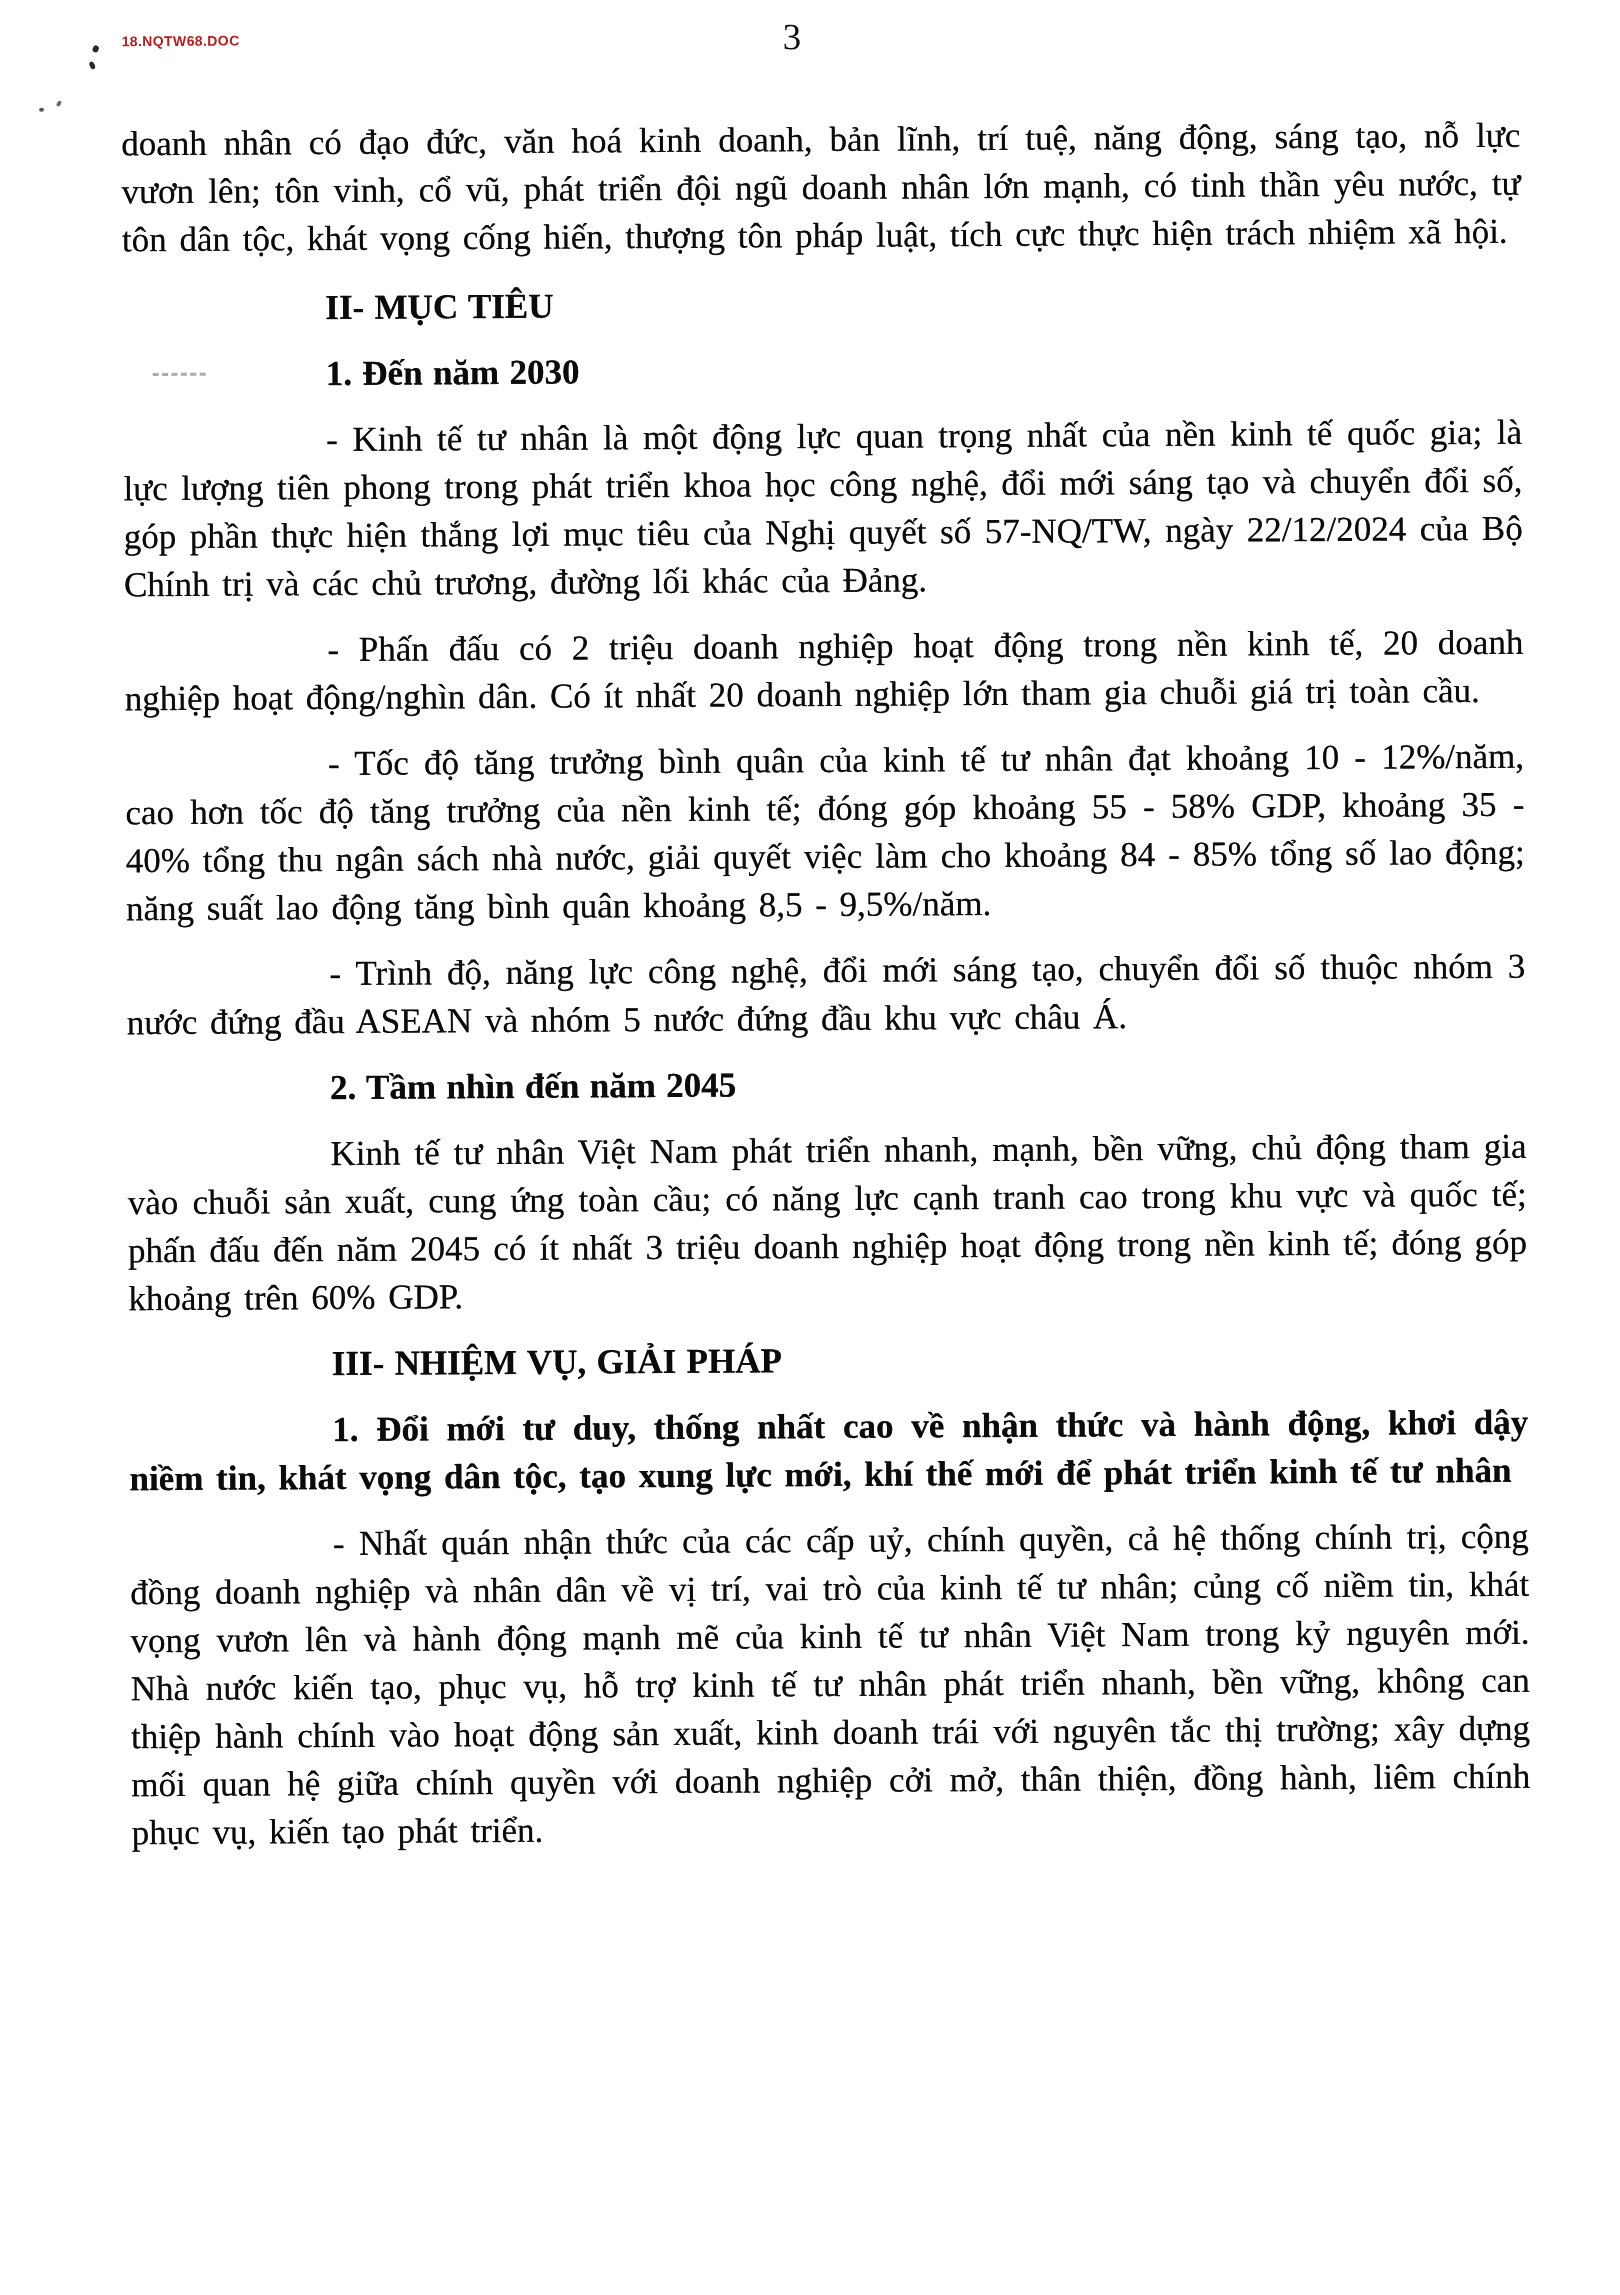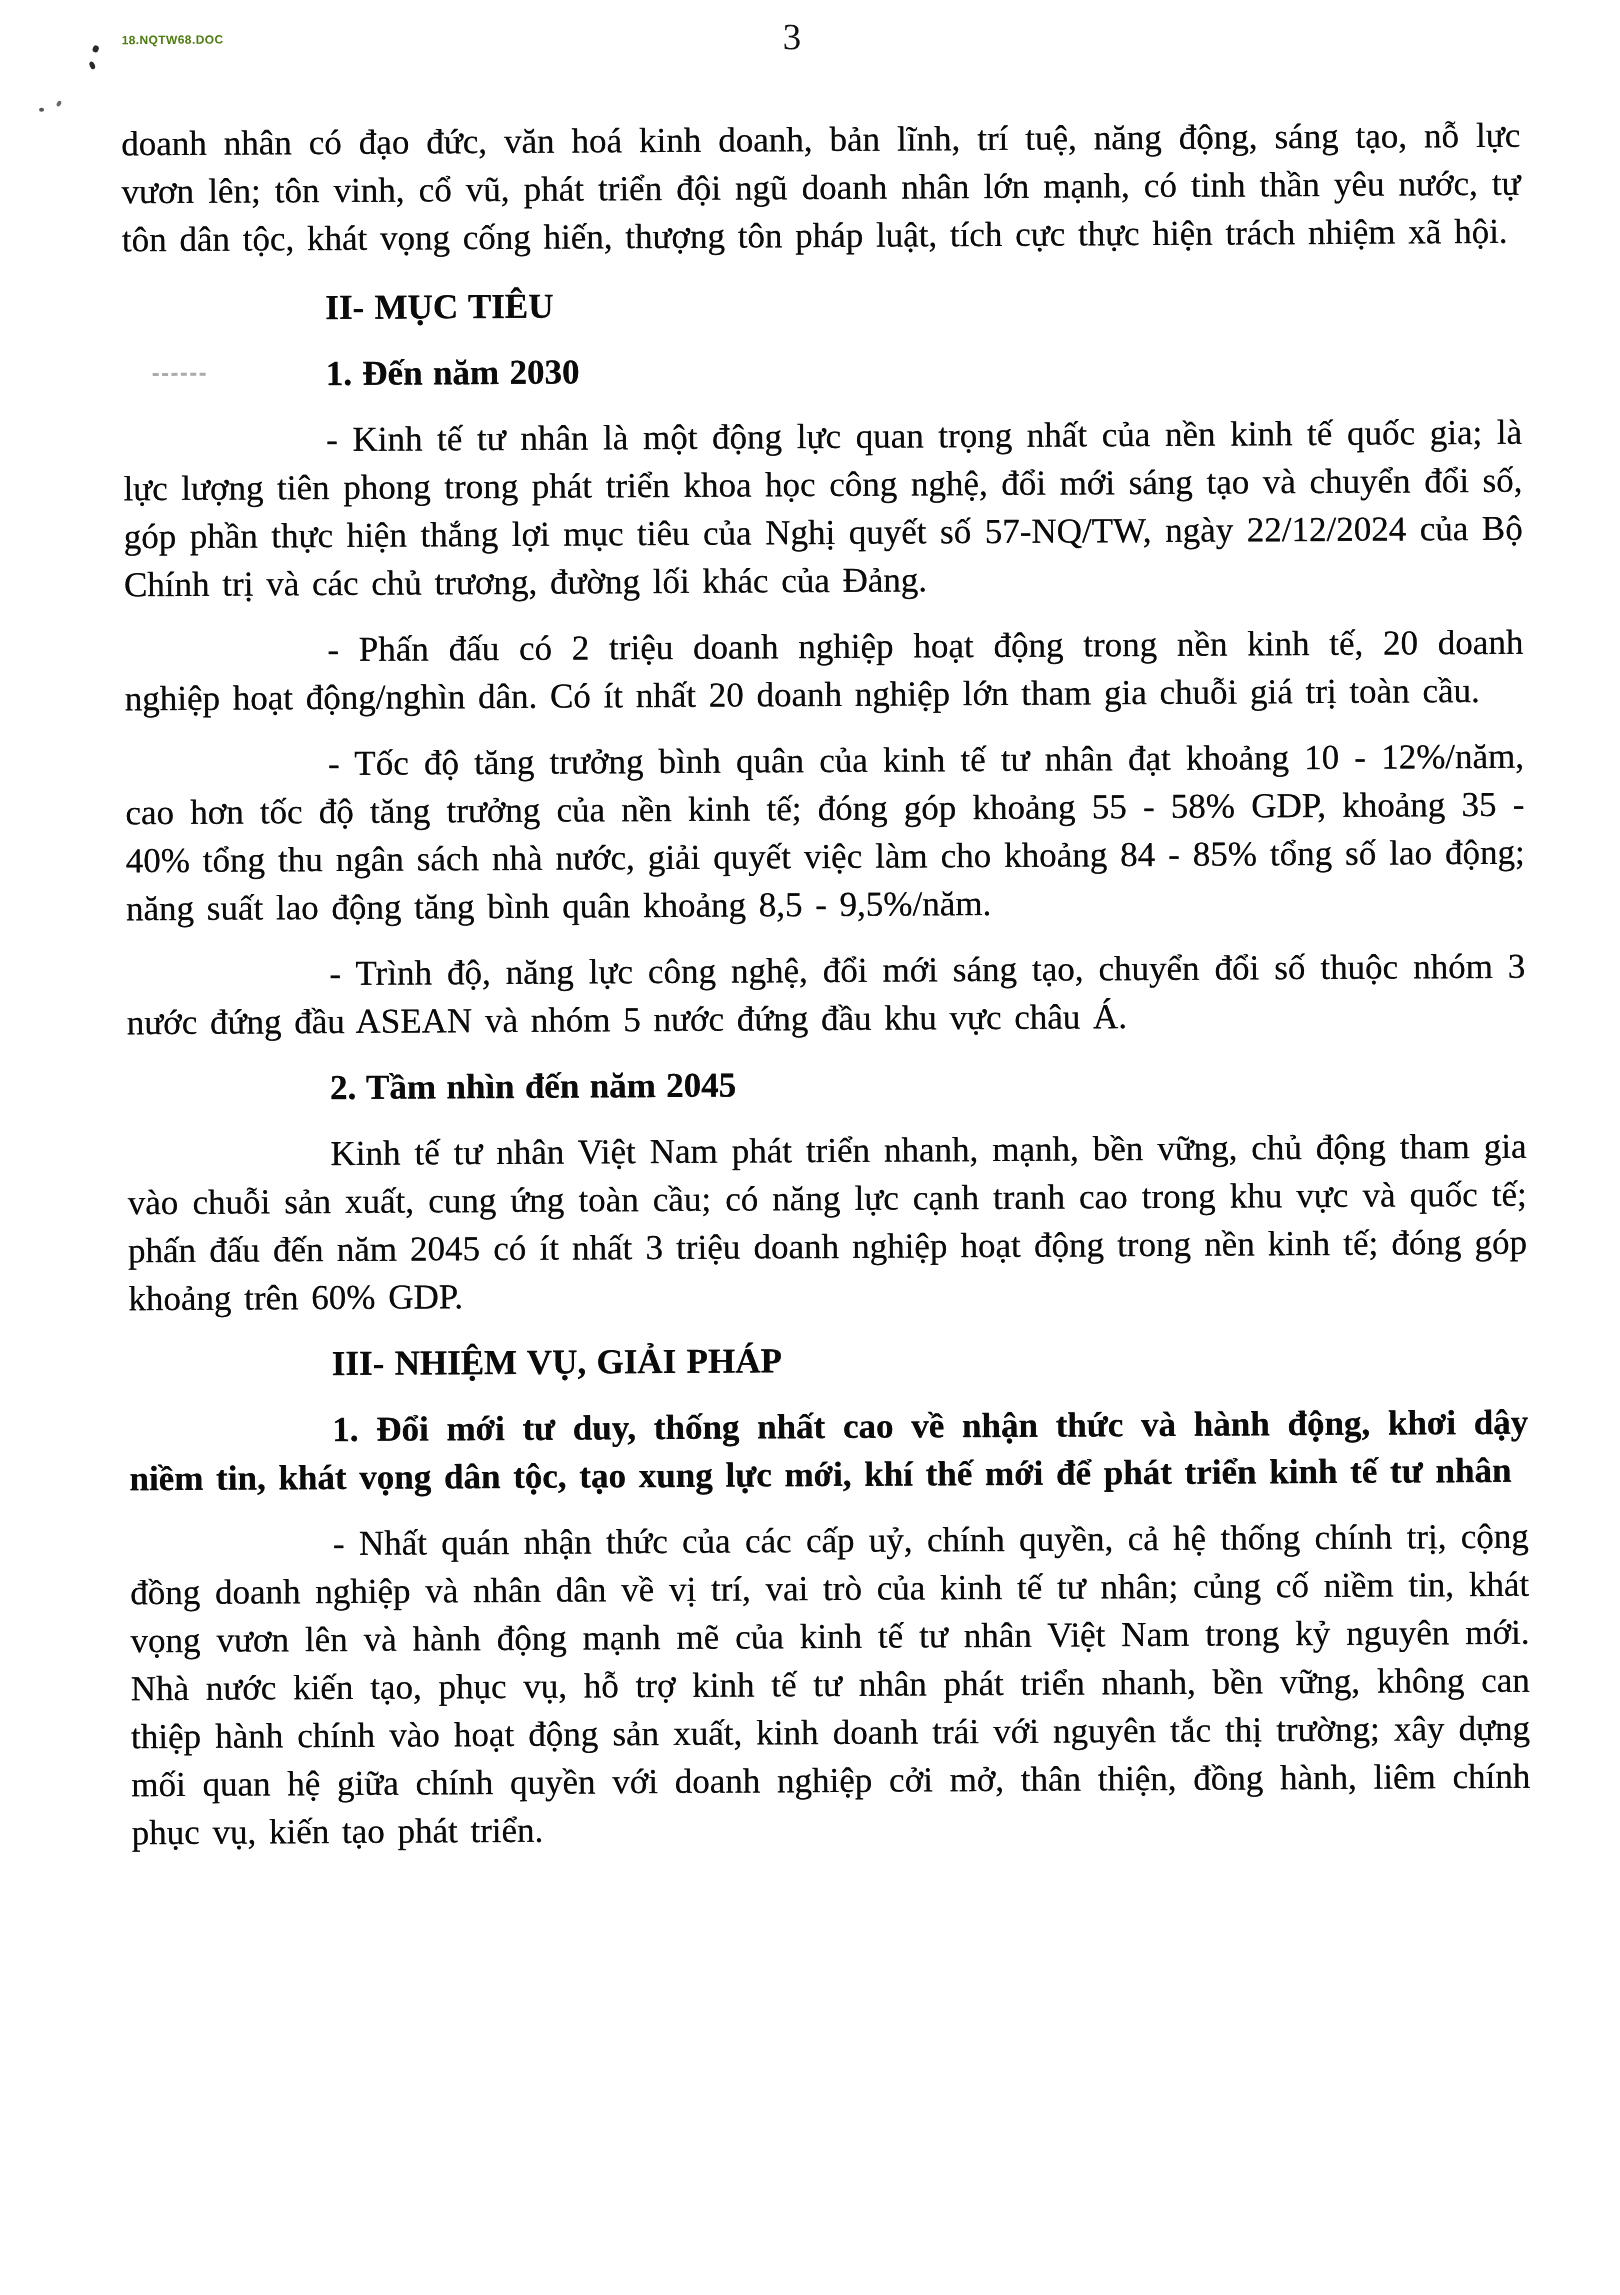--- a/index.html
+++ b/index.html
@@ -16,23 +16,23 @@
     inset: 0;
     transform: rotate(-0.35deg);
     transform-origin: 50% 40%;
   }
   .doc-code {
     position: absolute;
     left: 127px;
     top: 29px;
     font-family: "Liberation Sans", sans-serif;
     font-weight: 700;
-    font-size: 12px;
+    font-size: 14px;
     letter-spacing: 0.4px;
-    color: #4d7c0f;
+    color: #b91c1c;
   }
   .page-number {
     position: absolute;
     left: 788px;
     top: 14.6px;
     font-family: "Liberation Serif", serif;
     font-size: 37px;
     color: #111;
   }
   .body-col {

